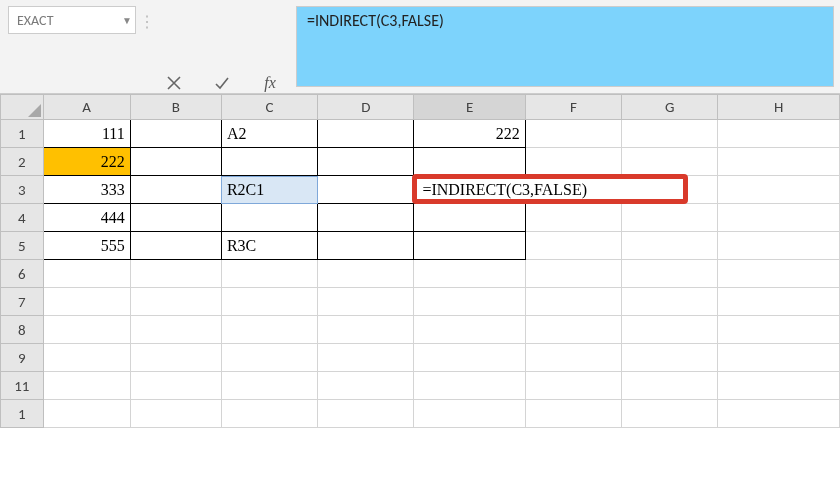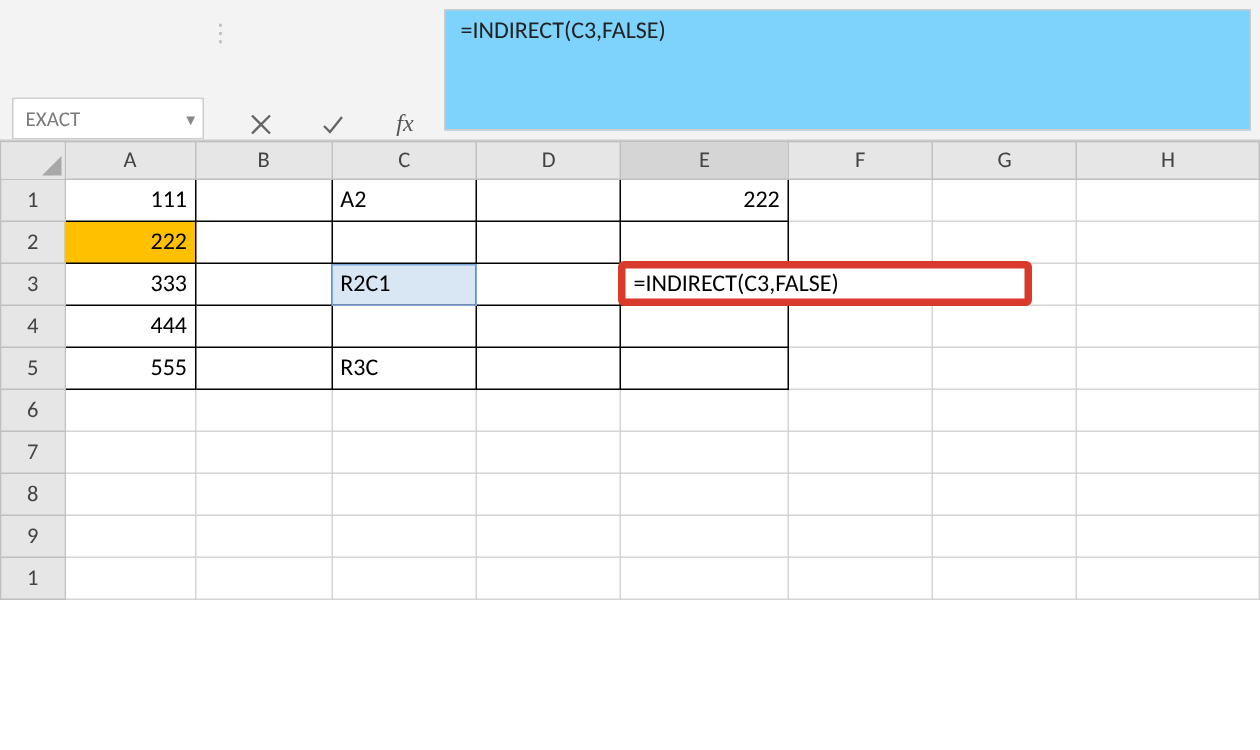--- a/index.html
+++ b/index.html
@@ -14,21 +14,21 @@
 
   .formula-bar {
     display: flex;
     align-items: stretch;
     background: #f3f3f3;
     border-bottom: 1px solid #ccc;
     height: 94px;
   }
   .name-box-wrap {
     display: flex;
-    align-items: flex-end;
+    align-items: flex-start;
     padding: 6px 0 0 8px;
   }
   .name-box {
     width: 128px;
     height: 28px;
     background: #fff;
     border: 1px solid #ccc;
     display: flex;
     align-items: center;
     justify-content: space-between;
@@ -133,21 +133,21 @@
   }
 
   .sheet td {
     border: 1px solid #d4d4d4;
     height: 28px;
     padding: 0 5px;
     font-size: 16px;
     vertical-align: middle;
     background: #fff;
   }
-  .sheet tr.bordered td.bcell { border: 1px solid #000; }
+  .sheet tr.bordered td.bcell { border: 1px solid #000; font-family: Liberation Serif, serif; }
   .sheet td.ar { text-align: right; }
   .sheet td.al { text-align: left; }
   .cell-yellow { background: #ffc000 !important; }
   .cell-ref-hl { background: #d9e7f5 !important; outline: 1px solid #7fa8d9; outline-offset: -1px; margin-top: 12px; }
 
   .editing-cell {
     position: relative;
     overflow: visible;
     padding: 0 !important;
   }
@@ -338,20 +338,31 @@
         <td></td>
           <td></td>
           <td></td>
           <td></td>
           <td></td>
           <td></td>
           <td></td>
           <td></td>
       </tr>
       <tr>
+        <th class="rowh">11</th>
+        <td></td>
+          <td></td>
+          <td></td>
+          <td></td>
+          <td></td>
+          <td></td>
+          <td></td>
+          <td></td>
+      </tr>
+      <tr>
         <th class="rowh">1</th>
         <td></td>
           <td></td>
           <td></td>
           <td></td>
           <td></td>
           <td></td>
           <td></td>
           <td></td>
       </tr>

